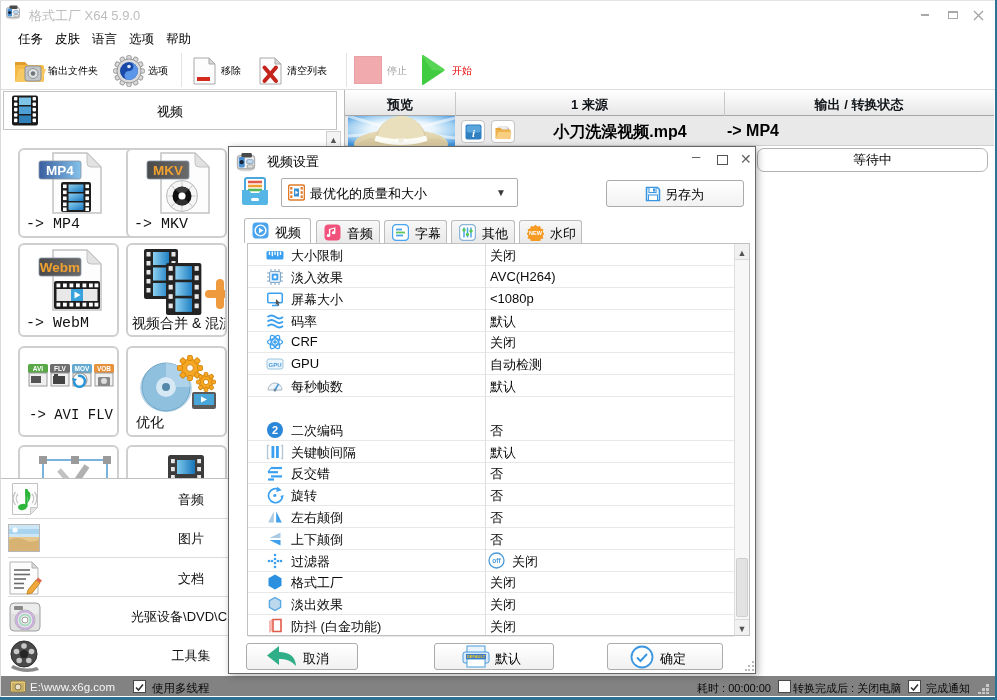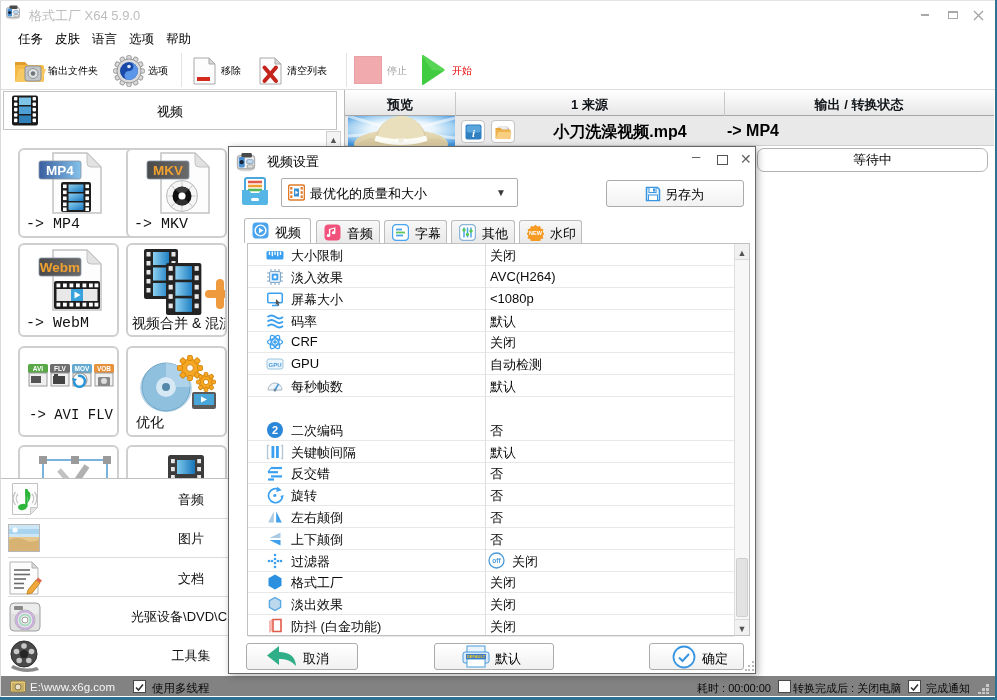--- a/index.html
+++ b/index.html
@@ -900,21 +900,21 @@
   <div class="dlg dbtn" style="left:205px;width:120px">
       <div class="icw" style="left:26px;top:1px"><svg width="30" height="24" viewBox="0 0 30 24">
           <rect x="6" y="1" width="18" height="7" fill="#eaf4fc" stroke="#4a9ad8"></rect>
           <rect x="2" y="7" width="26" height="11" rx="2" fill="#d8eafc" stroke="#4a9ad8"></rect>
           <rect x="6" y="14" width="18" height="8" fill="#fff" stroke="#4a9ad8"></rect>
           <rect x="5" y="9" width="20" height="5" fill="#3a78c8"></rect>
           <text x="15" y="13" font-size="4" fill="#f5d020" text-anchor="middle" font-family="Liberation Sans" font-weight="bold">DEFAULT</text>
         </svg></div>
       <span style="position:absolute;left:60px;top:6px">默认</span>
     </div>
-  <div class="dlg dbtn" style="left:420px;width:95px">
+  <div class="dlg dbtn" style="left:378px;width:116px">
       <div class="icw" style="left:22px;top:1px"><svg width="24" height="24" viewBox="0 0 24 24">
           <circle cx="12" cy="12" r="10.5" fill="#fff" stroke="#3a96e0" stroke-width="1.8"></circle>
           <path d="M7 12.5 l3.5 3.5 L17 9" fill="none" stroke="#3a96e0" stroke-width="2"></path>
         </svg></div>
       <span style="position:absolute;left:52px;top:6px">确定</span>
     </div>
   <div class="icw" style="left:516px;top:514px"><svg width="10" height="10" viewBox="0 0 10 10">
         <g fill="#b8b8b8">
           <rect x="7" y="0" width="2" height="2"></rect>
           <rect x="7" y="4" width="2" height="2"></rect>

